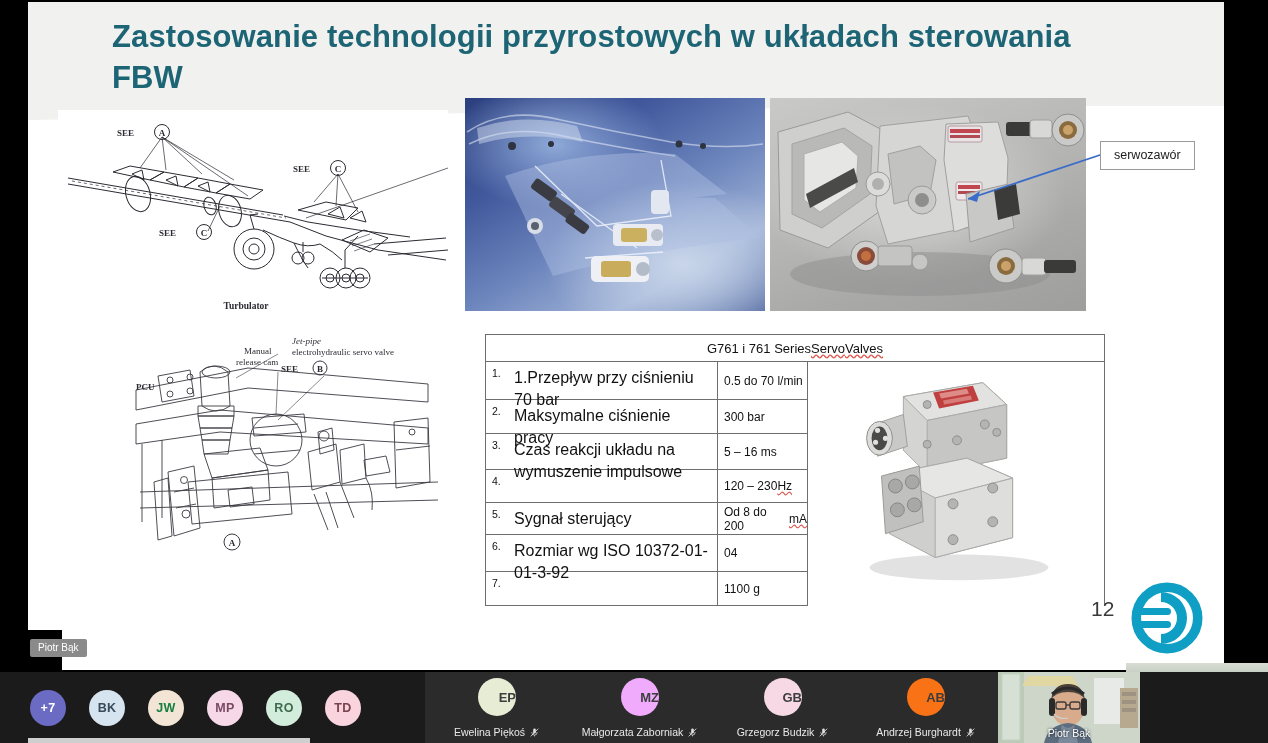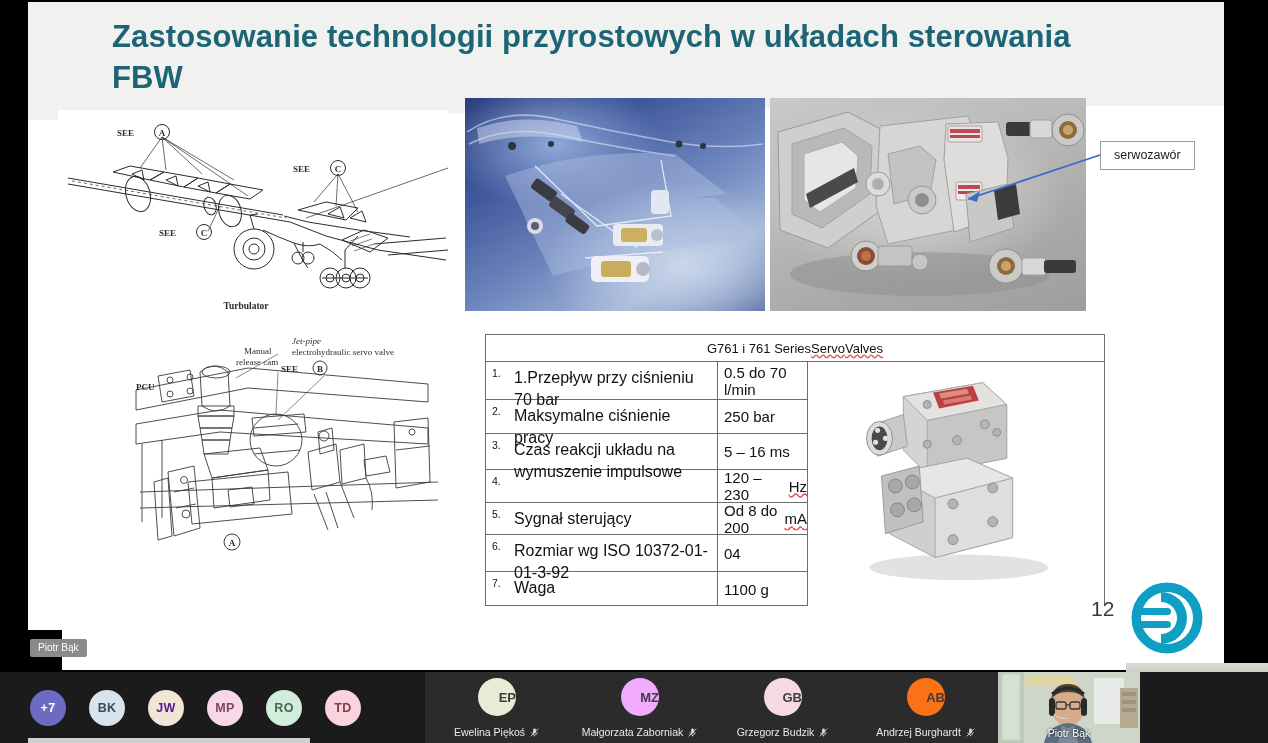--- a/index.html
+++ b/index.html
@@ -85,21 +85,21 @@
   .spec-row { display:flex; border-bottom:1px solid #6e6e6e; }
   .spec-row:last-child { border-bottom:none; }
   .spec-idx {
     width:26px; flex:none; padding:5px 0 0 6px; font-size:10.5px; color:#111;
   }
   .spec-name {
     flex:1; padding:5px 4px 5px 2px; font-size:16px; line-height:1.35; color:#111;
   }
   #spec-vals { width:90px; border-right:1px solid #6e6e6e; }
   .spec-val {
-    border-bottom:1px solid #6e6e6e; font-size:15px; color:#111;
+    border-bottom:1px solid #6e6e6e; font-size:12px; color:#111;
     display:flex; align-items:center; padding-left:6px;
   }
   .spec-val:last-child { border-bottom:none; }
   .spec-val .sp-underline { text-decoration: underline wavy #e0564f; text-decoration-skip-ink:none; }
   #spec-image-cell { flex:1; position:relative; background:#fff; }
 
   
   #slide-number {
     position:absolute; left:1063px; top:595px; font-size:21px; color:#3a3a3a;
   }
@@ -481,29 +481,28 @@
           <div class="spec-row" style="height:32px">
             <div class="spec-idx">5.</div>
             <div class="spec-name">Sygnał sterujący</div>
           </div>
           <div class="spec-row" style="height:37px">
             <div class="spec-idx">6.</div>
             <div class="spec-name">Rozmiar wg ISO 10372-01-01-3-92</div>
           </div>
           <div class="spec-row" style="height:34px">
             <div class="spec-idx">7.</div>
-            <div class="spec-name">Waga</div>
           </div>
         </div>
         <div id="spec-vals">
           <div class="spec-val" style="height:38px">
               <span>0.5 do 70 l/min</span>
             </div>
           <div class="spec-val" style="height:34px">
-              <span>250 bar</span>
+              <span>300 bar</span>
             </div>
           <div class="spec-val" style="height:36px">
               <span>5 – 16  ms</span>
             </div>
           <div class="spec-val" style="height:33px">
               <span>120 – 230 </span>
               <span class="sp-underline">Hz</span>
             </div>
           <div class="spec-val" style="height:32px">
               <span>Od 8 do 200 </span>
@@ -587,21 +586,21 @@
 
 <div id="participant-bar">
 
   <div id="avatar-strip">
     <div class="mini-avatar" style="background:#6b6bc4;color:#ffffff;">
       <span>+7</span>
     </div>
     <div class="mini-avatar" style="background:#d6e4f0;color:#3b4a5a;">
       <span>BK</span>
     </div>
-    <div class="mini-avatar" style="background:#f3e5d6;color:#4c1d95;">
+    <div class="mini-avatar" style="background:#f3e5d6;color:#15803d;">
       <span>JW</span>
     </div>
     <div class="mini-avatar" style="background:#f6d8e9;color:#7a4a63;">
       <span>MP</span>
     </div>
     <div class="mini-avatar" style="background:#d2eddb;color:#3f6a4e;">
       <span>RO</span>
     </div>
     <div class="mini-avatar" style="background:#f9d3dd;color:#7a4250;">
       <span>TD</span>

